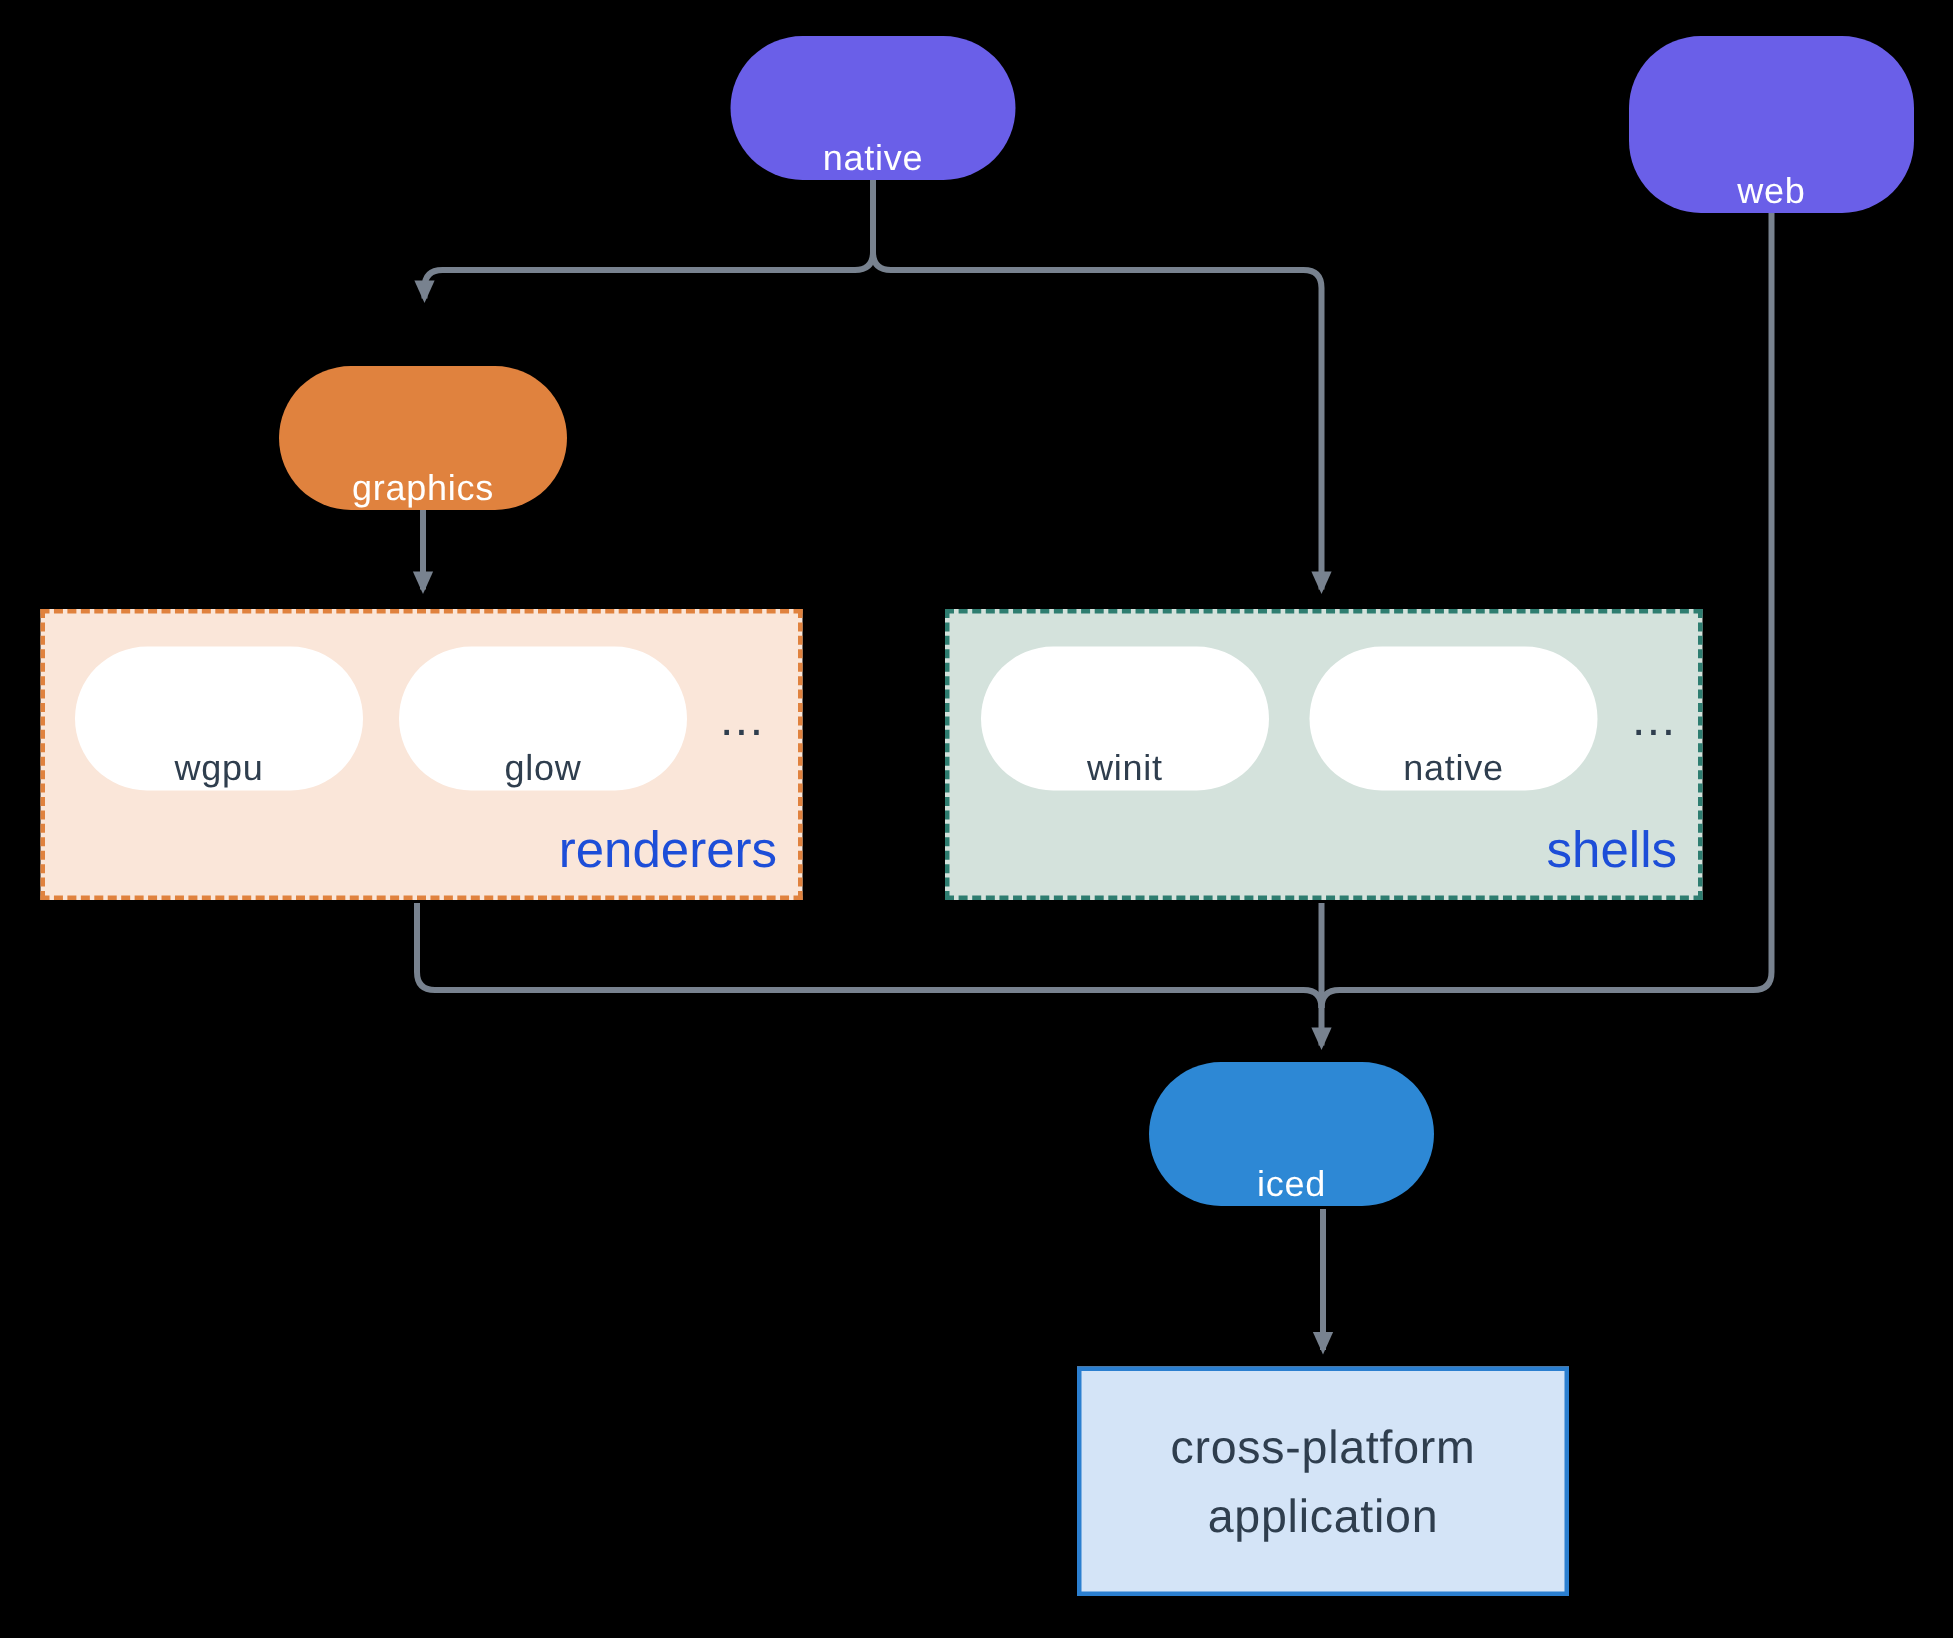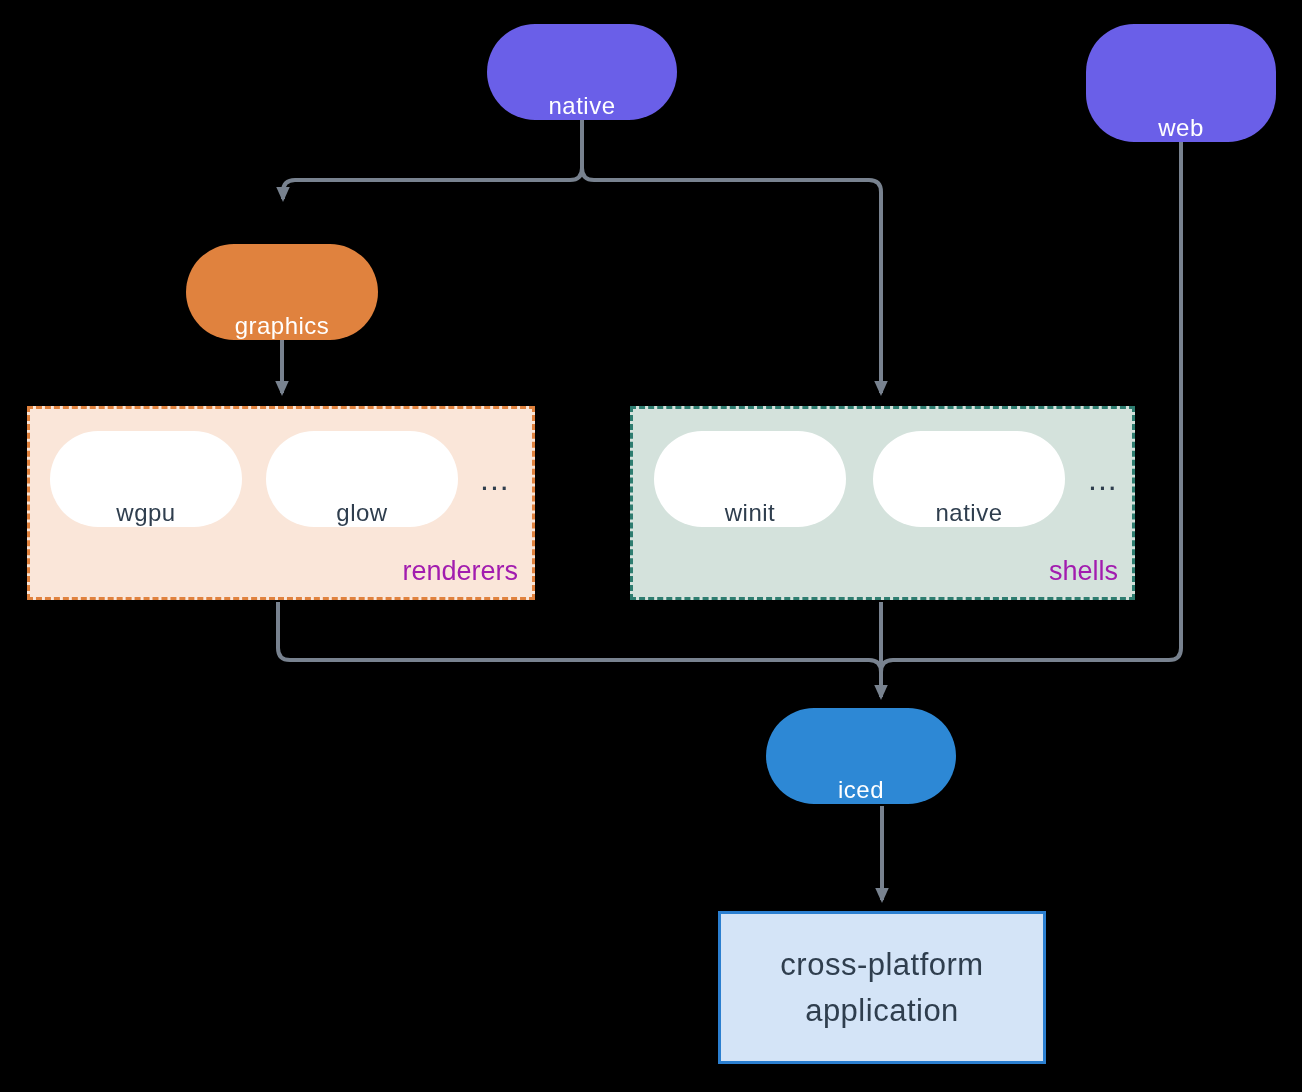--- a/index.html
+++ b/index.html
@@ -77,22 +77,22 @@
     font-size: 32px;
     color: #2F3E4E;
     letter-spacing: 1px;
   }
   .group-renderers .ellipsis { left: 450px; }
   .group-shells .ellipsis { left: 455px; }
   .group-label {
     position: absolute;
     right: 14px;
     bottom: 10px;
-    font-size: 27px;
-    color: #a21caf;
+    font-size: 34px;
+    color: #1d4ed8;
   }
   .app-box {
     position: absolute;
     left: 718px;
     top: 911px;
     width: 328px;
     height: 153px;
     box-sizing: border-box;
     background: #D4E4F7;
     border: 3px solid #2B7FD0;

